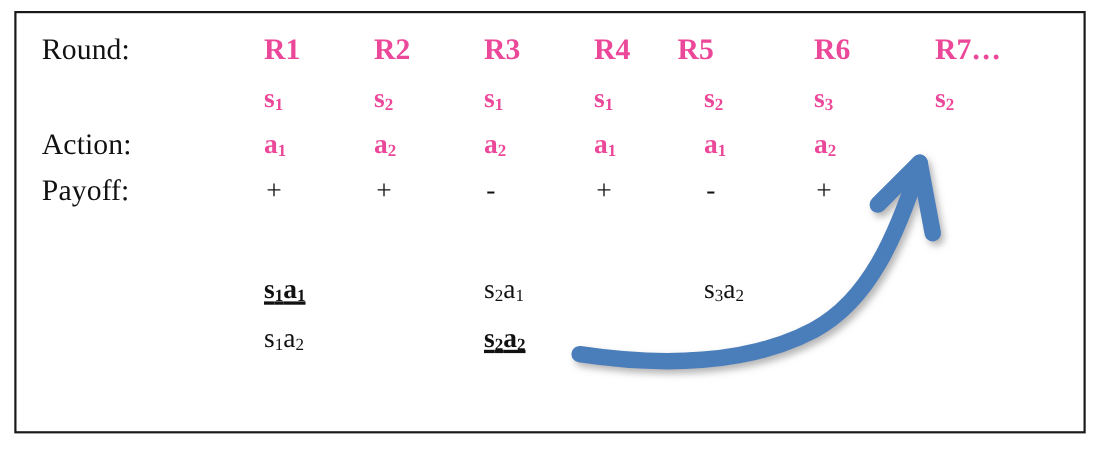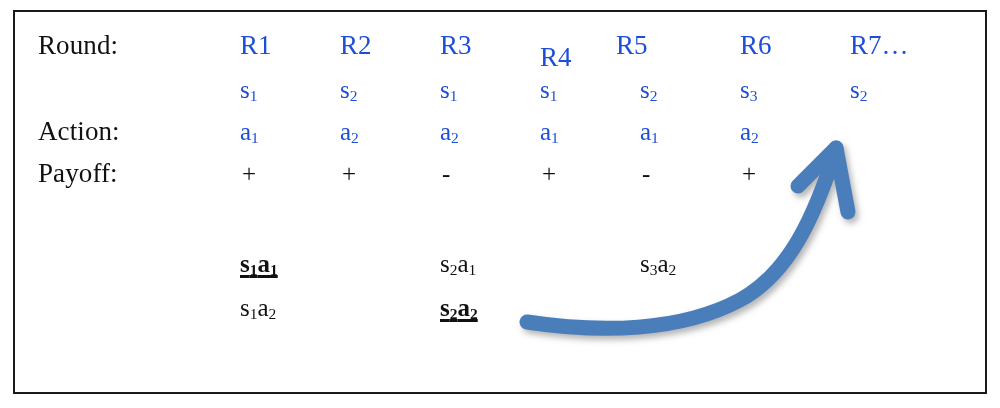--- a/index.html
+++ b/index.html
@@ -47,22 +47,23 @@
     position: absolute;
     left: 38px;
     font-size: 27px;
     color: #111111;
     white-space: nowrap;
     letter-spacing: 0.1px;
   }
   .cell {
     position: absolute;
     font-size: 25px;
-    color: #1d4ed8;
+    color: #ec4899;
     white-space: nowrap;
+    font-weight: bold;
   }
   .cell.head {
     font-size: 27px;
   }
   .cell sub {
     font-size: 0.62em;
     vertical-align: baseline;
     position: relative;
     bottom: -0.22em;
     letter-spacing: 0;
@@ -129,21 +130,21 @@
         <div class="cell" style="left: 240px; top: 118px;">a<sub>1</sub></div>
         <div class="payoff" style="left: 242px; top: 160px;">+</div>
         <div class="cell head" style="left: 340px; top: 30px;">R2</div>
         <div class="cell" style="left: 340px; top: 76px;">s<sub>2</sub></div>
         <div class="cell" style="left: 340px; top: 118px;">a<sub>2</sub></div>
         <div class="payoff" style="left: 342px; top: 160px;">+</div>
         <div class="cell head" style="left: 440px; top: 30px;">R3</div>
         <div class="cell" style="left: 440px; top: 76px;">s<sub>1</sub></div>
         <div class="cell" style="left: 440px; top: 118px;">a<sub>2</sub></div>
         <div class="payoff" style="left: 442px; top: 160px;">-</div>
-        <div class="cell head" style="left: 540px; top: 30px; margin-top: 12px;">R4</div>
+        <div class="cell head" style="left: 540px; top: 30px;">R4</div>
         <div class="cell" style="left: 540px; top: 76px;">s<sub>1</sub></div>
         <div class="cell" style="left: 540px; top: 118px;">a<sub>1</sub></div>
         <div class="payoff" style="left: 542px; top: 160px;">+</div>
         <div class="cell head" style="left: 616px; top: 30px;">R5</div>
         <div class="cell" style="left: 640px; top: 76px;">s<sub>2</sub></div>
         <div class="cell" style="left: 640px; top: 118px;">a<sub>1</sub></div>
         <div class="payoff" style="left: 642px; top: 160px;">-</div>
         <div class="cell head" style="left: 740px; top: 30px;">R6</div>
         <div class="cell" style="left: 740px; top: 76px;">s<sub>3</sub></div>
         <div class="cell" style="left: 740px; top: 118px;">a<sub>2</sub></div>

